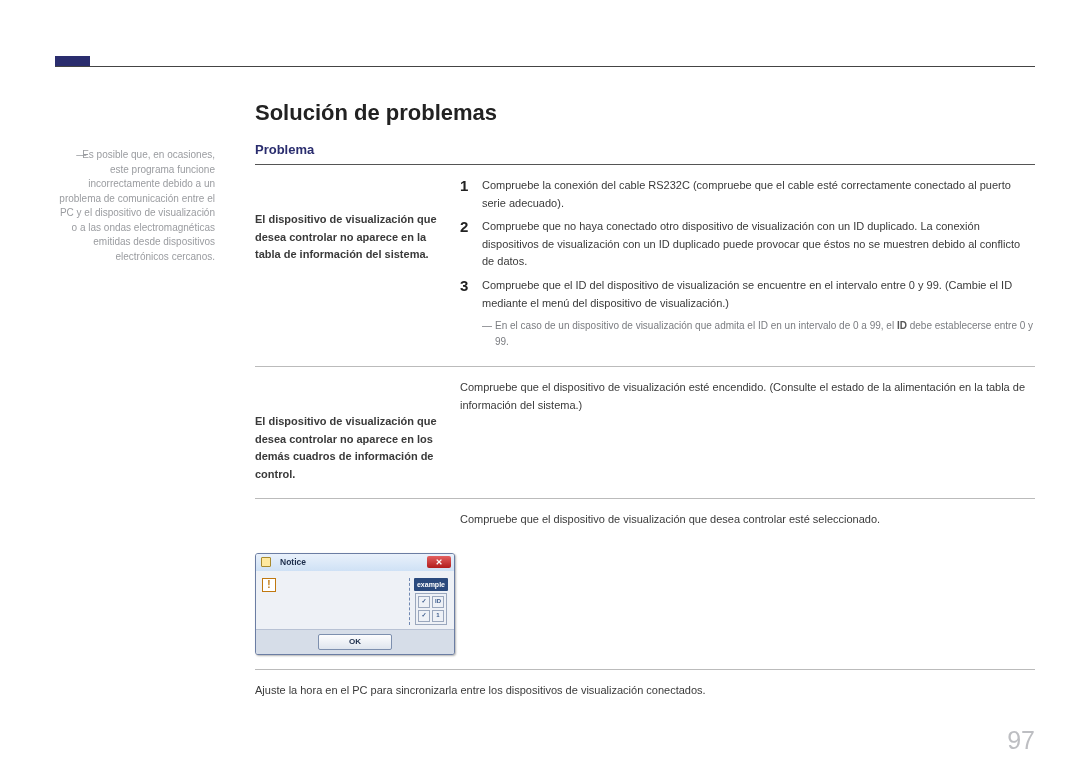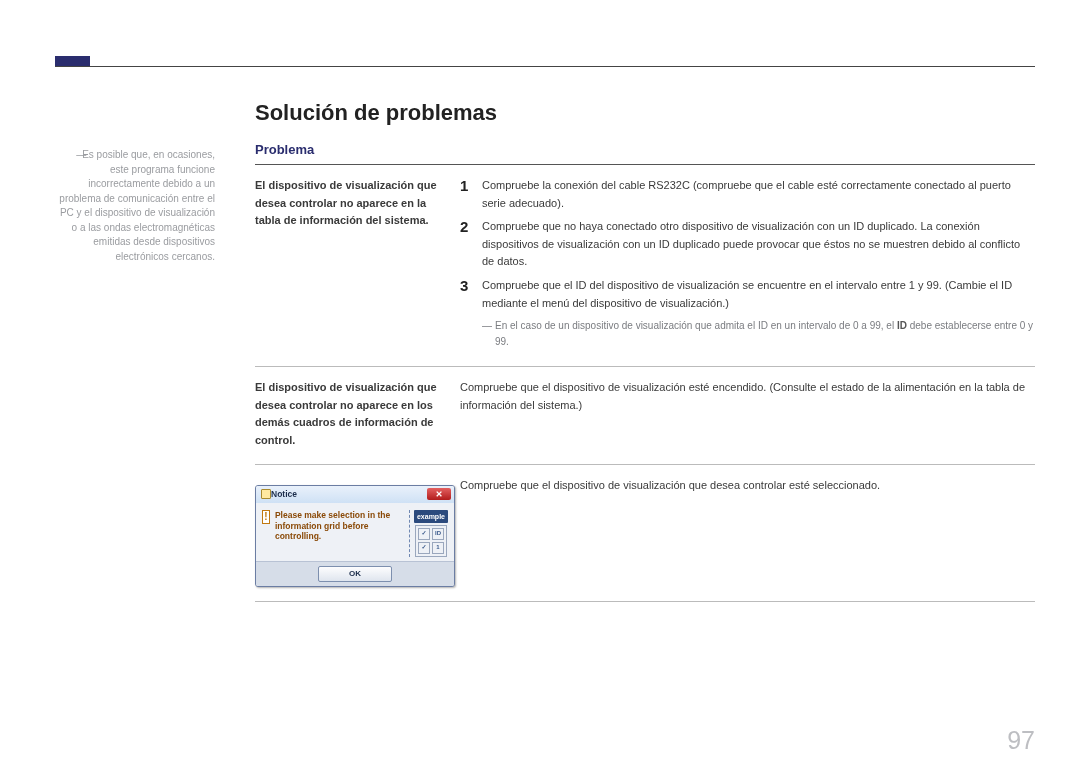--- a/index.html
+++ b/index.html
@@ -34,21 +34,21 @@
 h1{font-size:22px; font-weight:700; color:#222; margin-bottom:16px;}
 .table-head{
   display:flex; font-size:13px; font-weight:600; color:#2a2d6e;
   padding-bottom:4px;
 }
 .col-prob{width:205px;}
 .col-sol{flex:1;}
 .hr{border-top:1px solid #555; margin-top:3px;}
 .row{display:flex; padding:12px 0 14px; font-size:11px; line-height:1.6; color:#3a3a3a;}
 .row + .row{border-top:1px solid #bbb;}
-.prob{width:205px; font-weight:700; padding-right:18px;}
+.prob{width:205px; font-weight:700; padding-right:18px;margin-top:34px;}
 .prob .hl-on{color:#2e74c8;}
 .prob .hl-off{color:#2e74c8;}
 .sol{flex:1;}
 .step{display:flex; margin-bottom:6px;}
 .step-num{font-size:15px; font-weight:600; color:#222; width:22px; line-height:1.1; padding-top:1px;}
 .step-txt{flex:1;}
 .note{display:flex; font-size:10px; color:#7a7c80; margin:4px 0 2px 22px;}
 .note .dash{margin-right:3px;}
 .note strong{color:#555;}
 .page-num{
@@ -61,21 +61,21 @@
   border:1px solid #6b7da3; border-radius:3px;
   box-shadow:1px 1px 2px rgba(0,0,0,.3);
   font-size:8.5px; overflow:hidden;
   background:#eef1f6;
 }
 .dlg-title{
   background:linear-gradient(#e9f1fb,#cfe1f5);
   display:flex; align-items:center; justify-content:space-between;
   padding:2px 3px 2px 5px; font-size:8.5px; color:#1b2c4a;
 }
-.dlg-title .left{display:flex; align-items:center; gap:0;}
+.dlg-title .left{display:flex; align-items:center; gap:9px;}
 .dlg-ico{width:10px;height:10px;border:1px solid #a88a2f;background:#ffe9a0;border-radius:1px;}
 .dlg-close{
   background:linear-gradient(#e36060,#b21c1c);
   color:#fff;width:24px;height:12px;display:flex;align-items:center;justify-content:center;border-radius:2px;font-weight:700;
 }
 .dlg-body{display:flex; padding:7px 6px 4px;}
 .dlg-left{flex:1; display:flex; gap:5px; align-items:flex-start;}
 .dlg-warn{
   width:14px;height:14px;border:1px solid #c07810;
   display:flex;align-items:center;justify-content:center;color:#c07810;font-weight:700;font-size:10px;background:#fff;
@@ -118,21 +118,21 @@
       <div class="step">
         <div class="step-num">1</div>
         <div class="step-txt">Compruebe la conexión del cable RS232C (compruebe que el cable esté correctamente conectado al puerto serie adecuado).</div>
       </div>
       <div class="step">
         <div class="step-num">2</div>
         <div class="step-txt">Compruebe que no haya conectado otro dispositivo de visualización con un ID duplicado. La conexión dispositivos de visualización con un ID duplicado puede provocar que éstos no se muestren debido al conflicto de datos.</div>
       </div>
       <div class="step">
         <div class="step-num">3</div>
-        <div class="step-txt">Compruebe que el ID del dispositivo de visualización se encuentre en el intervalo entre 1 y 99. (Cambie el ID mediante el menú del dispositivo de visualización.)</div>
+        <div class="step-txt">Compruebe que el ID del dispositivo de visualización se encuentre en el intervalo entre 0 y 99. (Cambie el ID mediante el menú del dispositivo de visualización.)</div>
       </div>
       <div class="note">
         <span class="dash">―</span>
         <span>
           <span>En el caso de un dispositivo de visualización que admita el ID en un intervalo de 0 a 99, el </span><strong>ID</strong><span> debe establecerse entre 0 y 99.</span>
         </span>
       </div>
     </div>
   </div>
 
@@ -149,21 +149,20 @@
         <div class="dlg-title">
           <div class="left">
             <span class="dlg-ico"></span>
             <span>Notice</span>
           </div>
           <span class="dlg-close">✕</span>
         </div>
         <div class="dlg-body">
           <div class="dlg-left">
             <div class="dlg-warn">!</div>
-            <div class="dlg-msg">Please make selection in the information grid before controlling.</div>
           </div>
           <div class="dlg-right">
             <div class="ex-tag">example</div>
             <table class="gridbox">
               <tbody>
                   <tr>
                     <td>✓</td>
                     <td>ID</td>
                   </tr>
               <tr>
@@ -176,17 +175,18 @@
         </div>
         <div class="dlg-foot">
           <div class="okbtn">OK</div>
         </div>
       </div>
     </div>
     <div class="sol">Compruebe que el dispositivo de visualización que desea controlar esté seleccionado.</div>
   </div>
 
   <div class="row">
+    <div class="sol">Ajuste la hora en el PC para sincronizarla entre los dispositivos de visualización conectados.</div>
   </div>
 
 </main>
 
 <div class="page-num">97</div>
 
 </body></html>

